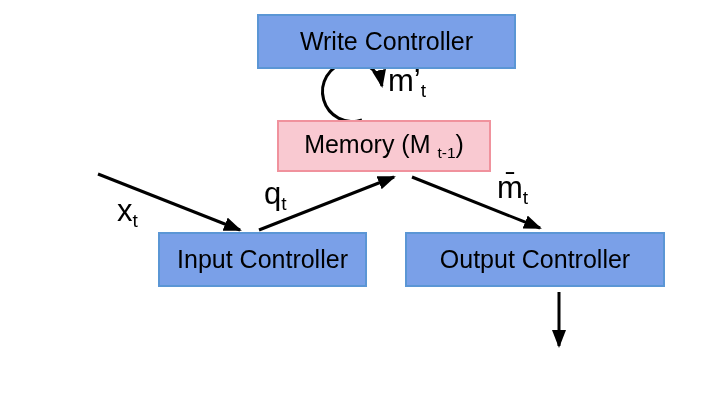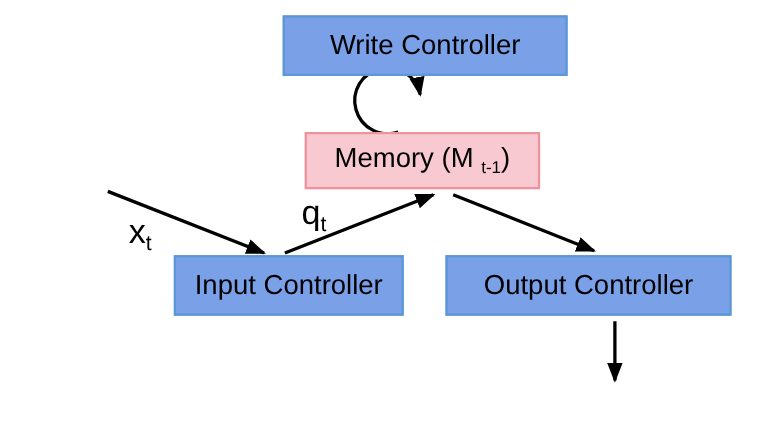--- a/index.html
+++ b/index.html
@@ -46,21 +46,21 @@
     vertical-align: -0.32em;
   }
   
   #node-write-controller  { left: 257px; top: 14px;  width: 259px; height: 55px; }
   #node-input             { left: 10px;  top: 119px; width: 132px; height: 54px; }
   #node-memory            { left: 277px; top: 120px; width: 214px; height: 52px; justify-content: center; }
   #node-input-controller  { left: 158px; top: 232px; width: 209px; height: 55px; }
   #node-output-controller { left: 405px; top: 232px; width: 260px; height: 55px; }
   
   #label-x       { left: 117px; top: 194px; }
-  #label-q       { left: 274px; top: 177px; }
+  #label-q       { left: 264px; top: 177px; }
   #label-m-bar   { left: 497px; top: 171px; }
   #label-m-prime { left: 388px; top: 64px;  }
   #label-m-out   { left: 541px; top: 357px; }
 </style>
 </head>
 <body>
 
 <div id="canvas">
 
   <svg id="arrow-layer" width="706" height="406" viewBox="0 0 706 406">
@@ -92,16 +92,18 @@
   </div>
 
   <div class="node" id="node-output-controller" style="background-color: rgb(122, 160, 232); border-color: rgb(91, 150, 213);">
     <span>Output Controller</span>
   </div>
 
   <div class="edge-label" id="label-x"><span>x</span><span class="subscript">t</span></div>
 
   <div class="edge-label" id="label-q"><span>q</span><span class="subscript">t</span></div>
 
+  <div class="edge-label" id="label-m-bar"><span>m̄</span><span class="subscript">t</span></div>
 
+  <div class="edge-label" id="label-m-prime"><span>m’</span><span class="subscript">t</span></div>
 
 
 </div>
 
 </body></html>

